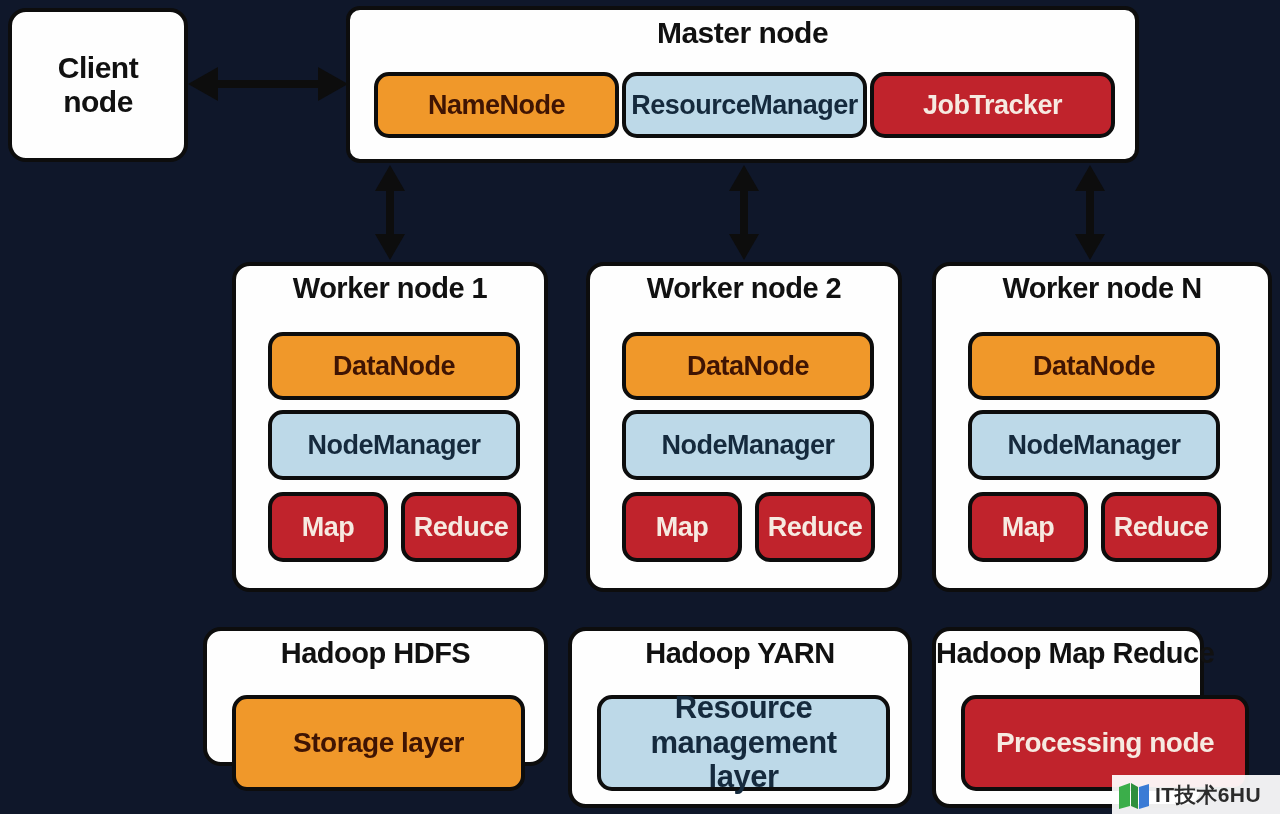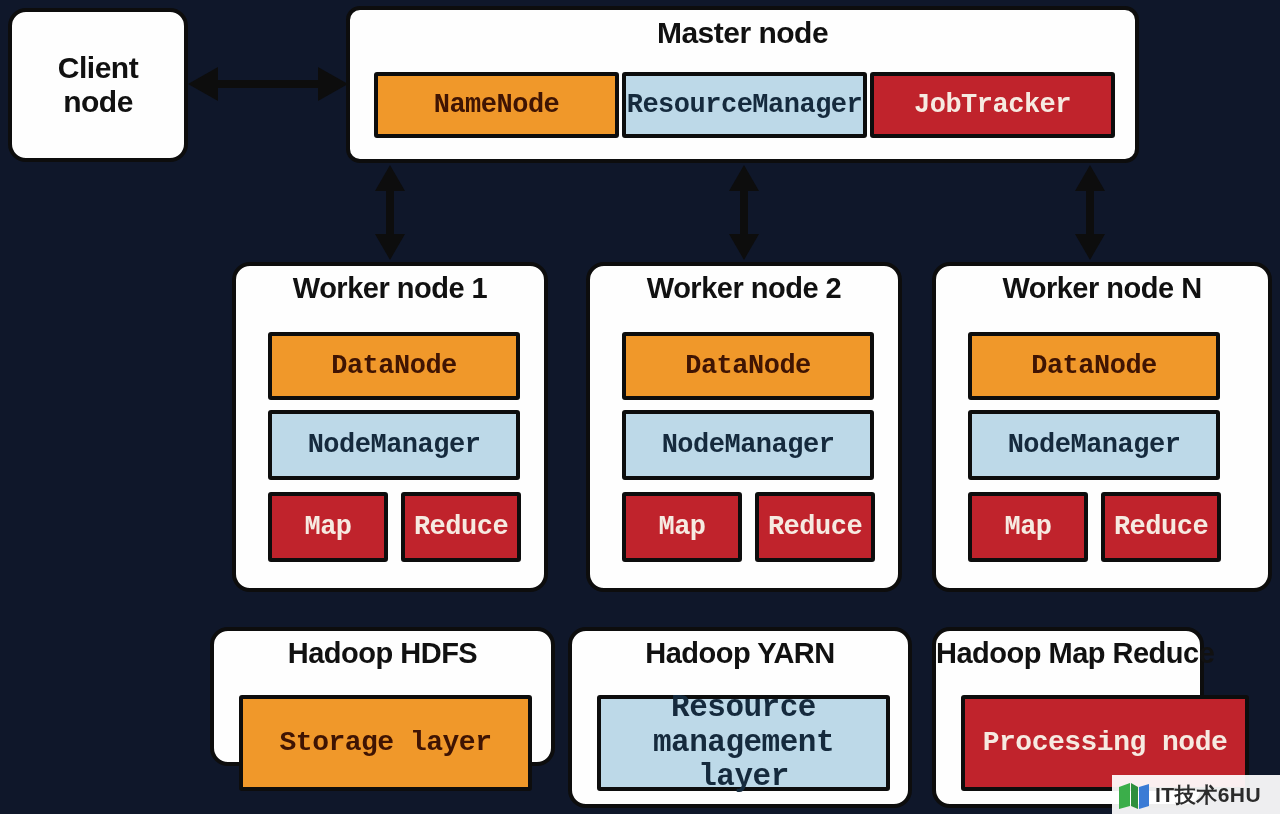--- a/index.html
+++ b/index.html
@@ -14,23 +14,23 @@
   .node-title{
     text-align:center;font-weight:bold;color:#111;font-size:29px;letter-spacing:-0.5px;
     margin-top:6px;white-space:nowrap;
   }
   .client-label{
     position:absolute;inset:0;display:flex;align-items:center;justify-content:center;
     text-align:center;font-weight:bold;font-size:30px;color:#111;line-height:1.15;
     padding:0 26px;letter-spacing:-0.5px;
   }
   .comp{
-    position:absolute;border:4px solid #0d0d0d;border-radius:3px;box-sizing:border-box;
+    position:absolute;border:4px solid #0d0d0d;border-radius:15px;box-sizing:border-box;
     display:flex;align-items:center;justify-content:center;
-    font-weight:bold;font-size:27px;letter-spacing:-0.5px;text-align:center;line-height:1.12;font-family:Liberation Mono, monospace;
+    font-weight:bold;font-size:27px;letter-spacing:-0.5px;text-align:center;line-height:1.12;
   }
   .comp-orange{background:var(--orange,#F0982A);color:var(--orange_text,#3F1403);}
   .comp-blue{background:var(--blue,#BDD9E8);color:var(--blue_text,#152A3D);}
   .comp-red{background:var(--red,#C0232C);color:var(--red_text,#F6EAE1);}
   .master-row{position:absolute;left:24px;top:62px;right:20px;height:66px;display:flex;gap:3px;}
   .master-row .comp{position:relative;flex:1;}
   .arrow{position:absolute;}
   .watermark{
     position:absolute;left:1112px;top:775px;width:168px;height:39px;
     background:rgba(255,255,255,0.93);display:flex;align-items:center;gap:5px;
@@ -97,21 +97,21 @@
   </div>
 
   <div class="node-box" style="left:932px;top:262px;width:340px;height:330px;">
     <div class="node-title">Worker node N</div>
     <div class="comp comp-orange" style="left:32px;top:66px;width:252px;height:68px;">DataNode</div>
     <div class="comp comp-blue" style="left:32px;top:144px;width:252px;height:70px;">NodeManager</div>
     <div class="comp comp-red" style="left:32px;top:226px;width:120px;height:70px;">Map</div>
     <div class="comp comp-red" style="left:165px;top:226px;width:120px;height:70px;">Reduce</div>
   </div>
 
-  <div class="node-box" style="left:210px;top:627px;width:345px;height:139px;">
+  <div class="node-box" style="left:203px;top:627px;width:345px;height:139px;">
     <div class="node-title">Hadoop HDFS</div>
     <div class="comp comp-orange" style="left:25px;top:64px;width:293px;height:96px;font-size:28px;">Storage layer</div>
   </div>
 
   <div class="node-box" style="left:568px;top:627px;width:344px;height:181px;">
     <div class="node-title">Hadoop YARN</div>
     <div class="comp comp-blue" style="left:25px;top:64px;width:293px;height:96px;font-size:31px;padding:0 30px;">Resource management layer</div>
   </div>
 
   <div class="node-box" style="left:932px;top:627px;width:272px;height:181px;">

